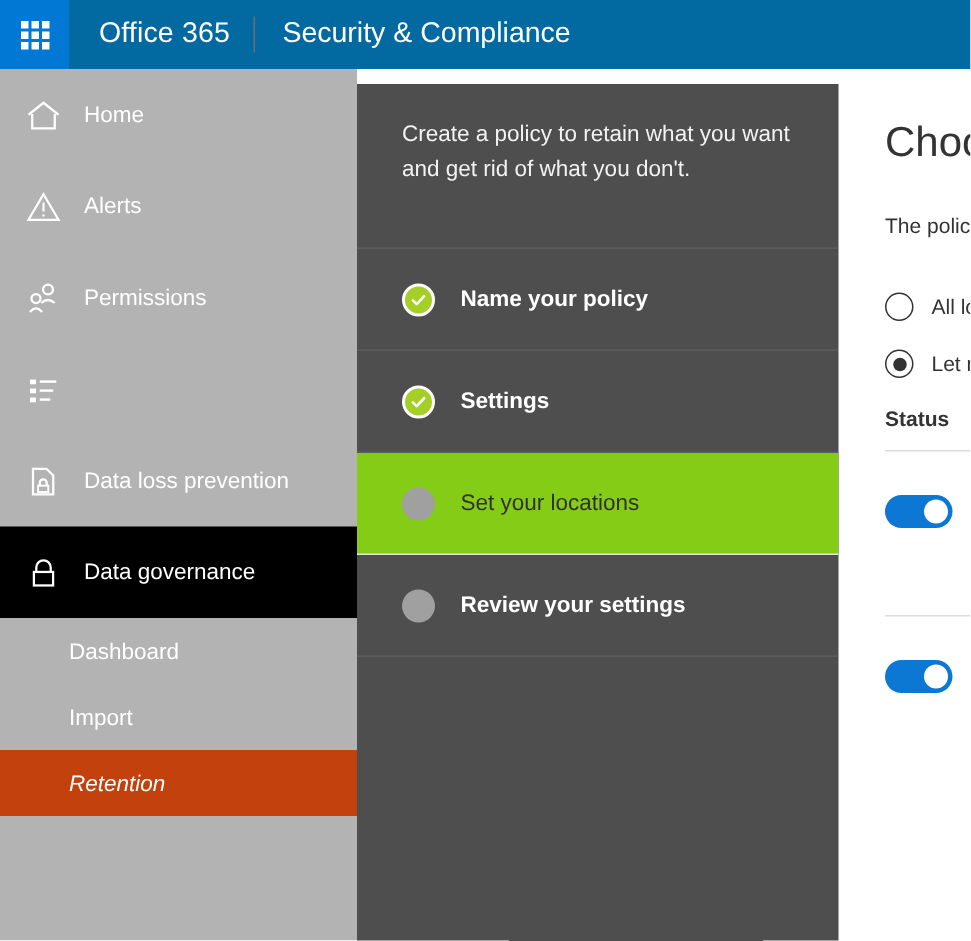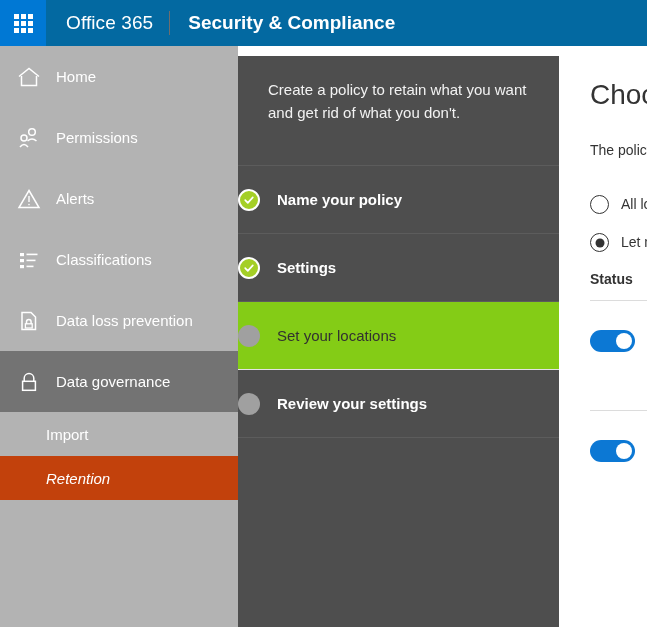--- a/index.html
+++ b/index.html
@@ -73,21 +73,21 @@
     margin: 11px 0;
     flex: 0 0 auto;
   }
 
   .suite-app {
     display: flex;
     align-items: center;
     padding: 0 16px 0 18px;
     color: #ffffff;
     font-size: 19px;
-    font-weight: 700;
+    font-weight: 400;
     white-space: nowrap;
     cursor: pointer;
   }
 
   
   .left-nav {
     position: absolute;
     top: 46px; left: 0;
     width: 238px;
     height: 581px;
@@ -115,21 +115,21 @@
   }
   .nav-item .ico svg { display: block; }
   .nav-label {
     font-size: 15px;
     color: #ffffff;
     margin-left: 10px;
     white-space: nowrap;
   }
 
   .nav-section {
-    background: #737373;
+    background: #000000;
   }
 
   .nav-sub {
     height: 44px;
     display: flex;
     align-items: center;
     padding-left: 46px;
     cursor: pointer;
   }
   .nav-sub .nav-label { margin-left: 0; font-size: 15px; }
@@ -155,20 +155,21 @@
     line-height: 1.55;
     border-bottom: 1px solid #5c5c5c;
     min-height: 110px;
   }
 
   .step {
     position: relative;
     height: 68px;
     display: flex;
     align-items: center;
+    padding-left: 30px;
     border-bottom: 1px solid #5c5c5c;
     cursor: pointer;
   }
   .step.current {
     background: #84cc16;
     border-bottom: 1px solid #e3e3e3;
   }
 
   .step-marker {
     width: 22px;
@@ -329,52 +330,51 @@
           <path d="M2 10.5 L12 2.5 L22 10.5"></path>
           <path d="M4.5 10 L4.5 19.5 L19.5 19.5 L19.5 10"></path>
         </svg>
       </span>
       <span class="nav-label">Home</span>
     </div>
 
     <div class="nav-item">
       <span class="ico">
         <svg width="24" height="22" viewBox="0 0 24 22" fill="none" stroke="#ffffff" stroke-width="1.5">
+          <path d="M12 2.5 L22 19.5 L2 19.5 Z"></path>
+          <path d="M12 8 L12 14" stroke-width="1.4"></path>
+          <circle cx="12" cy="16.6" r="0.8" fill="#ffffff" stroke="none"></circle>
+        </svg>
+      </span>
+      <span class="nav-label">Alerts</span>
+    </div>
+
+    <div class="nav-item">
+      <span class="ico">
+        <svg width="24" height="22" viewBox="0 0 24 22" fill="none" stroke="#ffffff" stroke-width="1.5">
           <circle cx="15" cy="5" r="3.3"></circle>
           <path d="M10.5 14 Q15 10 19.5 14"></path>
           <circle cx="7" cy="11" r="3"></circle>
           <path d="M3 20 Q7 15 11 20"></path>
         </svg>
       </span>
       <span class="nav-label">Permissions</span>
-    </div>
-
-    <div class="nav-item">
-      <span class="ico">
-        <svg width="24" height="22" viewBox="0 0 24 22" fill="none" stroke="#ffffff" stroke-width="1.5">
-          <path d="M12 2.5 L22 19.5 L2 19.5 Z"></path>
-          <path d="M12 8 L12 14" stroke-width="1.4"></path>
-          <circle cx="12" cy="16.6" r="0.8" fill="#ffffff" stroke="none"></circle>
-        </svg>
-      </span>
-      <span class="nav-label">Alerts</span>
     </div>
 
     <div class="nav-item">
       <span class="ico">
         <svg width="24" height="22" viewBox="0 0 24 22">
           <rect x="3" y="4" width="4" height="3.2" fill="#ffffff"></rect>
           <rect x="3" y="10" width="4" height="3.2" fill="#ffffff"></rect>
           <rect x="3" y="16" width="4" height="3.2" fill="#ffffff"></rect>
           <rect x="9.5" y="4.6" width="11" height="1.6" fill="#ffffff"></rect>
           <rect x="9.5" y="10.6" width="9" height="1.6" fill="#ffffff"></rect>
           <rect x="9.5" y="16.6" width="7" height="1.6" fill="#ffffff"></rect>
         </svg>
       </span>
-      <span class="nav-label">Classifications</span>
     </div>
 
     <div class="nav-item">
       <span class="ico">
         <svg width="24" height="22" viewBox="0 0 24 22" fill="none" stroke="#ffffff" stroke-width="1.5">
           <path d="M5 2.5 L14 2.5 L18.5 7 L18.5 19.5 L5 19.5 Z"></path>
           <path d="M9.5 14 L9.5 11.8 A2.3 2.3 0 0 1 14.1 11.8 L14.1 14"></path>
           <rect x="8.4" y="13.8" width="6.8" height="4.2" stroke-width="1.3"></rect>
         </svg>
       </span>
@@ -384,20 +384,23 @@
     <div class="nav-item nav-section">
       <span class="ico">
         <svg width="24" height="22" viewBox="0 0 24 22" fill="none" stroke="#ffffff" stroke-width="1.5">
           <path d="M7.2 10.5 L7.2 7.3 A4.8 4.8 0 0 1 16.8 7.3 L16.8 10.5"></path>
           <rect x="5.6" y="10.3" width="12.8" height="9" stroke-width="1.5"></rect>
         </svg>
       </span>
       <span class="nav-label">Data governance</span>
     </div>
 
+    <div class="nav-sub">
+      <span class="nav-label">Dashboard</span>
+    </div>
 
     <div class="nav-sub">
       <span class="nav-label">Import</span>
     </div>
 
     <div class="nav-sub selected">
       <span class="nav-label">Retention</span>
     </div>
 
 

